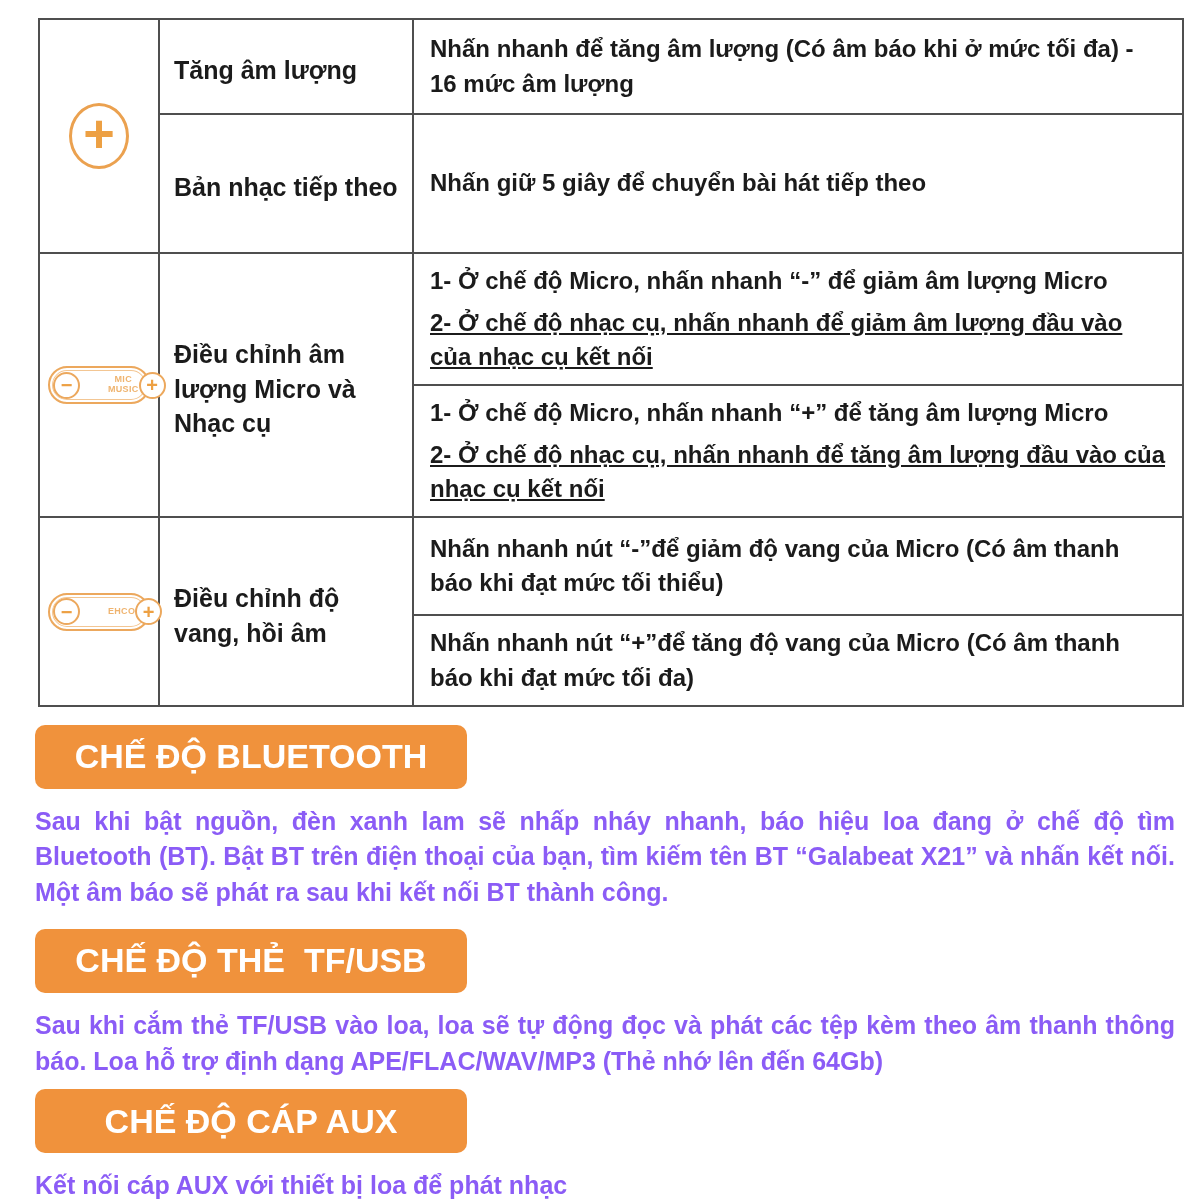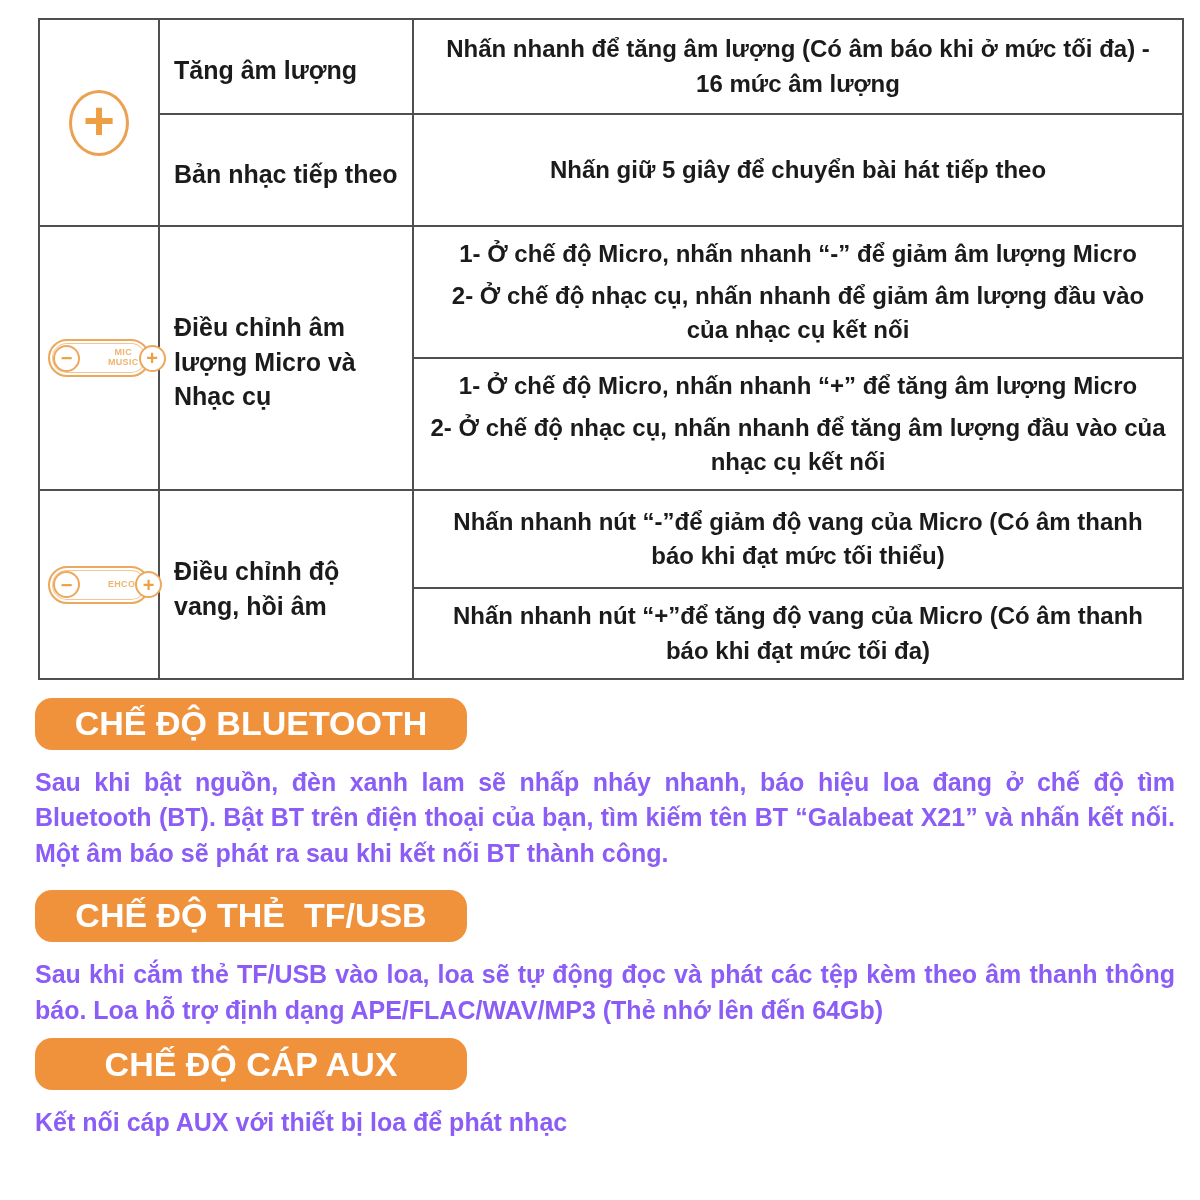--- a/index.html
+++ b/index.html
@@ -31,23 +31,22 @@
     font-weight: bold;
     font-size: 25px;
     line-height: 1.38;
     padding: 16px 10px 8px 14px;
   }
   .cell-desc {
     font-weight: bold;
     font-size: 24px;
     line-height: 1.42;
     padding: 10px 16px;
-    text-align: center;
-  }
-  .cell-desc p + p { margin-top: 8px; }
+  }
+  .cell-desc p + p { margin-top: 8px; text-decoration: underline; }
   .icon-cell { text-align: center; }
 
   
   .circle-plus {
     display: inline-flex;
     align-items: center;
     justify-content: center;
     width: 60px;
     height: 66px;
     border: 3px solid #EBA14F;
@@ -95,24 +94,24 @@
     flex: 1 1 auto;
     margin-left: 28px;
   }
 
   
   .section-header {
     display: flex;
     align-items: center;
     justify-content: center;
     width: 432px;
-    height: 52px;
+    height: 64px;
     margin: 18px 0 0 35px;
     background: #F0923C;
-    border-radius: 17px;
+    border-radius: 10px;
     color: #ffffff;
     font-size: 34px;
     font-weight: bold;
     white-space: pre;
   }
   .section-body {
     margin: 15px 25px 0 35px;
     font-size: 25px;
     font-weight: bold;
     line-height: 1.43;
@@ -135,21 +134,21 @@
 
     <tr style="height:95px;">
       <td class="icon-cell" rowspan="2">
         <span class="circle-plus">+</span>
       </td>
       <td class="cell-name">Tăng âm lượng</td>
       <td class="cell-desc">
         <p>Nhấn nhanh để tăng âm lượng (Có âm báo khi ở mức tối đa) - 16 mức âm lượng</p>
       </td>
     </tr>
-    <tr style="height:112px;margin-top:10px;">
+    <tr style="height:139px;margin-top:10px;">
       <td class="cell-name">Bản nhạc tiếp theo</td>
       <td class="cell-desc">
         <p>Nhấn giữ 5 giây để chuyển bài hát tiếp theo</p>
       </td>
     </tr>
 
     <tr style="height:127px;">
       <td class="icon-cell" rowspan="2">
         <span class="pill">
           <span class="circ">−</span>

